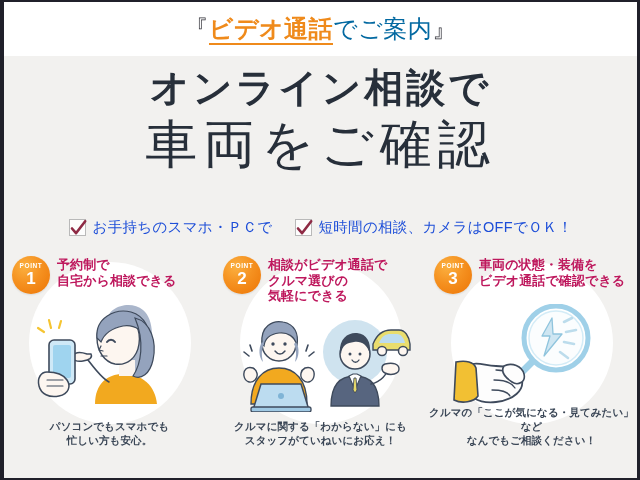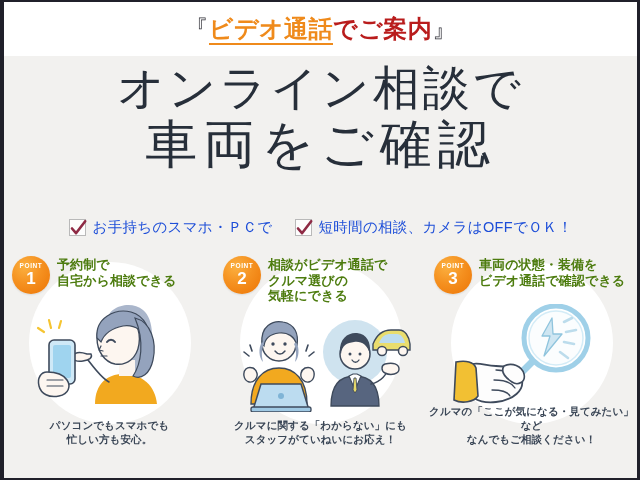--- a/index.html
+++ b/index.html
@@ -45,36 +45,36 @@
     letter-spacing: 0.5px;
     white-space: nowrap;
   }
   .header-text .brackets { color: #2b2b33; font-weight: 500; }
   .header-text .hl {
     color: #ef8a1b;
     border-bottom: 2px solid #ef8a1b;
     padding-bottom: 1px;
     text-align: right;
   }
-  .header-text .tail { color: #b91c1c; font-weight: 700; }
+  .header-text .tail { color: #0369a1; font-weight: 400; }
 
   
   .headline {
     position: absolute;
     left: 0;
     top: 58px;
     width: 100%;
     text-align: center;
     color: #272f3a;
   }
   .headline .l1 {
     display: block;
-    font-size: 47px;
+    font-size: 39px;
     line-height: 56px;
-    font-weight: 400;
+    font-weight: 700;
     letter-spacing: 3px;
   }
   .headline .l2 {
     display: block;
     font-size: 52px;
     line-height: 56px;
     font-weight: 400;
     letter-spacing: 6px;
   }
 
@@ -177,21 +177,21 @@
   }
   .badge .bn {
     font-size: 17px;
     font-weight: 700;
   }
   .point-title {
     padding-top: 1px;
     font-size: 13px;
     font-weight: 700;
     line-height: 15.5px;
-    color: #4d7c0f;
+    color: #be185d;
     letter-spacing: 0.1px;
   }
   .point-title span { display: block; }
 
   .art {
     position: absolute;
     left: 0;
     top: 44px;
     width: 100%;
     height: 108px;
@@ -205,21 +205,21 @@
     bottom: 2px;
     width: 100%;
     text-align: center;
     font-size: 10.5px;
     font-weight: 700;
     line-height: 14px;
     color: #3a4656;
     letter-spacing: 0.1px;
     z-index: 4;
   }
-  .caption span { display: block; font-family: Liberation Mono, monospace; }
+  .caption span { display: block; }
 </style>
 </head>
 <body>
 
 <div class="banner">
 
   <div class="header-band">
     <div class="header-text"><span class="brackets">『</span><span class="hl">ビデオ通話</span><span class="tail">でご案内</span><span class="brackets">』</span></div>
   </div>
 

